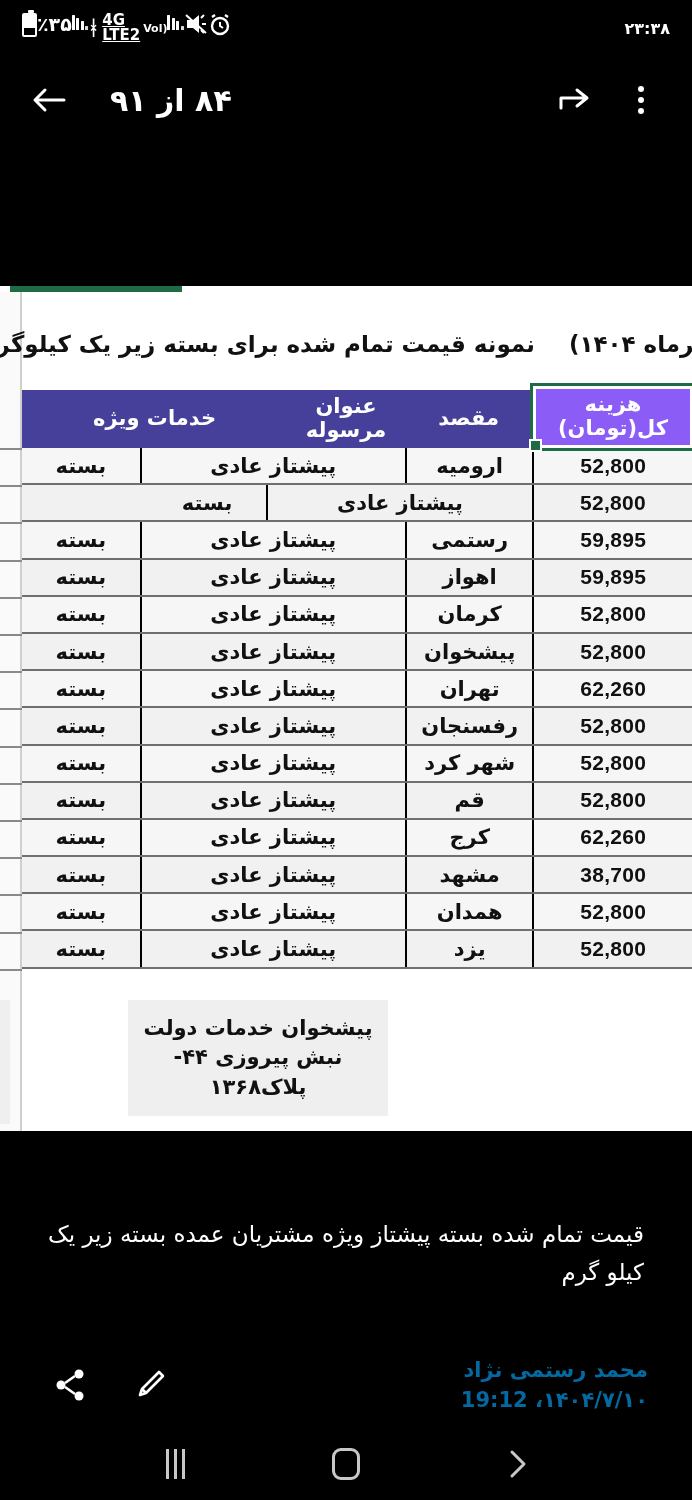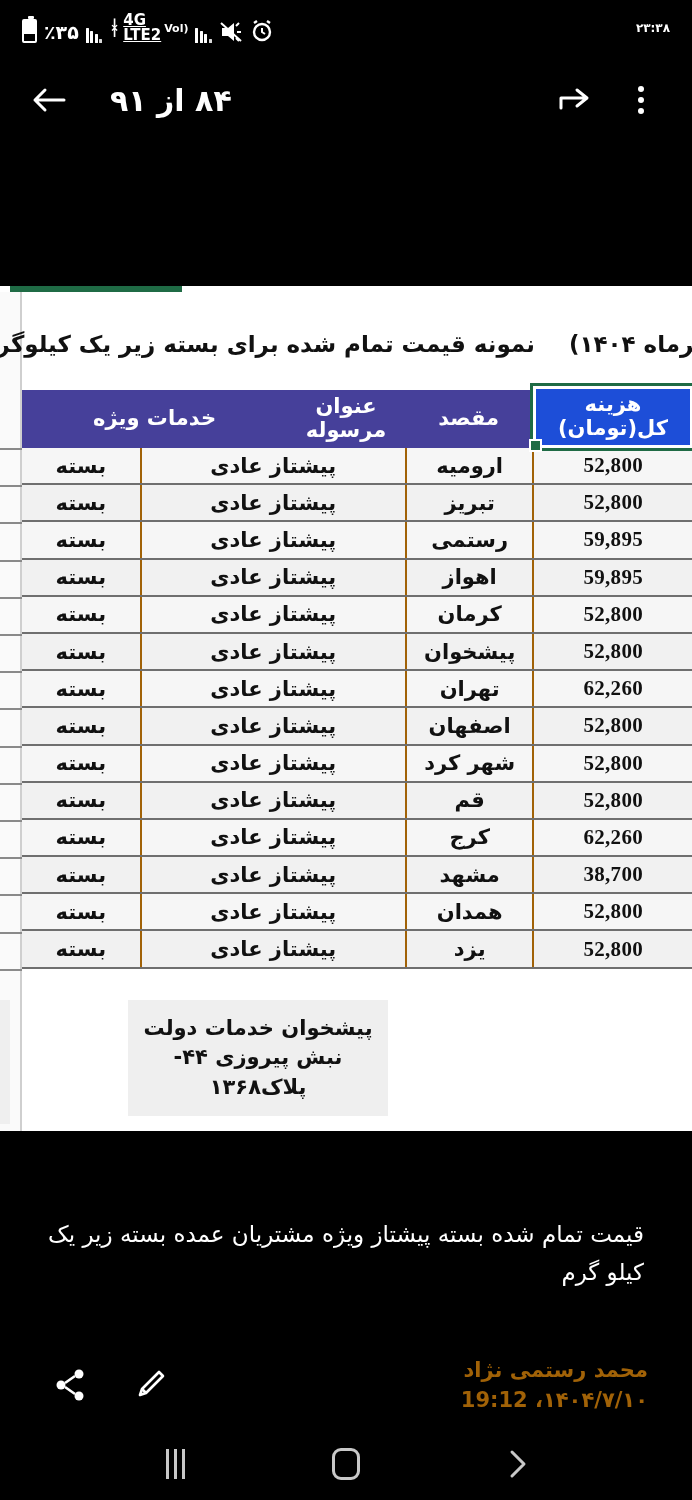--- a/index.html
+++ b/index.html
@@ -10,21 +10,21 @@
     overflow: hidden;
   }
   .screen { position: relative; width: 692px; height: 1500px; background: #000; }
 
   
   .statusbar {
     position: absolute; top: 0; left: 0; width: 692px; height: 56px;
     display: flex; align-items: center; direction: ltr;
     padding: 0 22px; color: #fff;
   }
-  .sb-left { display: flex; align-items: flex-end; gap: 7px; }
+  .sb-left { display: flex; align-items: flex-start; }
   .sb-right { margin-left: auto; display: flex; align-items: center; }
   .battery {
     width: 15px; height: 24px; border: 2px solid #fff; border-radius: 2px;
     position: relative; background: linear-gradient(to top, #000 0 35%, #fff 35% 100%);
   }
   .battery::before {
     content: ""; position: absolute; top: -5px; left: 3.5px;
     width: 6px; height: 3px; background: #fff; border-radius: 1px;
   }
   .batt-pct { font-size: 19px; font-weight: 600; letter-spacing: .5px; }
@@ -32,21 +32,21 @@
   .bars i { display: block; width: 3px; background: #fff; border-radius: .5px; }
   .bars i:nth-child(1) { height: 15px; }
   .bars i:nth-child(2) { height: 12px; }
   .bars i:nth-child(3) { height: 9px; }
   .bars i:nth-child(4) { height: 4px; opacity: .85; }
   .net { display: flex; align-items: center; gap: 3px; }
   .net-arrows { display: flex; flex-direction: column; line-height: .72; font-size: 13px; font-weight: 700; }
   .net-txt { display: flex; flex-direction: column; line-height: 1.02; font-size: 15px; font-weight: 700; text-decoration: underline; }
   .volte { font-size: 11px; font-weight: 700; }
   .sb-icon { display: inline-flex; align-items: center; }
-  .sb-time { font-size: 12px; font-weight: 600; letter-spacing: .5px; }
+  .sb-time { font-size: 16px; font-weight: 600; letter-spacing: .5px; }
 
   
   .appbar {
     position: absolute; top: 56px; left: 0; width: 692px; height: 88px;
     display: flex; align-items: center; direction: ltr; padding: 0 26px; color: #fff; justify-content: center;
   }
   .appbar .back { width: 46px; height: 46px; display: flex; align-items: center; justify-content: center; }
   .appbar .title {
     font-size: 30px; font-weight: 700; margin-left: 38px; letter-spacing: .5px;
     direction: rtl;
@@ -86,36 +86,36 @@
   .hdr-cell { display: flex; align-items: center; justify-content: center; text-align: center; line-height: 1.12; }
   .c-title { width: 118px; }
   .c-serv  { width: 266px; }
   .c-dest  { width: 128px; }
   .c-cost  { width: 160px; position: relative; }
 
   .sel-cell {
     position: absolute; top: -4px; right: -1px; width: 160px; height: 62px;
     border: 3px solid #ffffff; outline: 3px solid #1f6b45; box-sizing: border-box;
     display: flex; align-items: center; justify-content: center;
-    background: #1d4ed8; z-index: 3; font-size: 21px; font-weight: 700; color: #fff;
+    background: #8b5cf6; z-index: 3; font-size: 21px; font-weight: 700; color: #fff;
   }
   .sel-handle {
     position: absolute; left: -7px; bottom: -7px; width: 13px; height: 13px;
     background: #1f6b45; border: 2px solid #fff; z-index: 4;
   }
 
   .body-row {
     display: flex; direction: rtl; height: 37.2px; align-items: stretch;
     border-bottom: 2px solid #6f6f6f; background: #f1f1f1;
     font-size: 21px; font-weight: 700; color: #111;
   }
   .body-row:nth-child(odd) { background: #f6f6f6; }
-  .body-cell { display: flex; align-items: center; justify-content: center; border-left: 2px solid #a16207; }
+  .body-cell { display: flex; align-items: center; justify-content: center; border-left: 2px solid #000000; }
   .body-cell:last-child { border-left: none; }
-  .cell-cost { direction: ltr; font-family: Liberation Serif, serif; letter-spacing: .3px; }
+  .cell-cost { direction: ltr; font-family: Liberation Sans, sans-serif; letter-spacing: .3px; }
 
   .foot {
     position: absolute; top: 700px; left: 22px; right: 14px; height: 139px;
     direction: rtl;
   }
   .foot-addr {
     position: absolute; top: 8px; right: 290px; width: 260px; padding: 14px 10px;
     background: #efefef; text-align: center; font-size: 21px; font-weight: 700;
     color: #111; line-height: 1.4;
   }
@@ -126,21 +126,21 @@
   }
   .left-edge { position: absolute; top: 0; left: 0; width: 4px; height: 839px; background: #cfcfcf; }
 
   
   .caption {
     position: absolute; top: 1216px; left: 0; width: 692px; padding: 0 48px;
     color: #fff; font-size: 23px; line-height: 1.65; text-align: right; direction: rtl;
   }
   .meta {
     position: absolute; top: 1348px; left: 0; width: 692px; height: 74px;
-    display: flex; align-items: center; direction: rtl; padding: 0 44px; color: #a16207;
+    display: flex; align-items: center; direction: rtl; padding: 0 44px; color: #0369a1;
   }
   .meta-text { display: flex; flex-direction: column; gap: 3px; font-size: 21px; font-weight: 700; line-height: 1.25; }
   .meta-date { direction: rtl; }
   .meta-sp { flex: 1; }
   .meta-act { width: 52px; height: 52px; display: flex; align-items: center; justify-content: center; margin-right: 26px; }
 
   
   .navbar {
     position: absolute; bottom: 0; left: 0; width: 692px; height: 72px;
     display: flex; align-items: center; justify-content: space-around; direction: ltr;
@@ -271,21 +271,20 @@
         </div>
         <div id="rows-host">
             <div class="body-row">
               <div class="body-cell c-cost cell-cost">52,800</div>
               <div class="body-cell c-dest">ارومیه</div>
               <div class="body-cell c-serv">پیشتاز عادی</div>
               <div class="body-cell c-title">بسته</div>
             </div>
             <div class="body-row">
               <div class="body-cell c-cost cell-cost">52,800</div>
-              <div class="body-cell c-dest">تبریز</div>
               <div class="body-cell c-serv">پیشتاز عادی</div>
               <div class="body-cell c-title">بسته</div>
             </div>
             <div class="body-row">
               <div class="body-cell c-cost cell-cost">59,895</div>
               <div class="body-cell c-dest">رستمی</div>
               <div class="body-cell c-serv">پیشتاز عادی</div>
               <div class="body-cell c-title">بسته</div>
             </div>
             <div class="body-row">
@@ -307,21 +306,21 @@
               <div class="body-cell c-title">بسته</div>
             </div>
             <div class="body-row">
               <div class="body-cell c-cost cell-cost">62,260</div>
               <div class="body-cell c-dest">تهران</div>
               <div class="body-cell c-serv">پیشتاز عادی</div>
               <div class="body-cell c-title">بسته</div>
             </div>
             <div class="body-row">
               <div class="body-cell c-cost cell-cost">52,800</div>
-              <div class="body-cell c-dest">اصفهان</div>
+              <div class="body-cell c-dest">رفسنجان</div>
               <div class="body-cell c-serv">پیشتاز عادی</div>
               <div class="body-cell c-title">بسته</div>
             </div>
             <div class="body-row">
               <div class="body-cell c-cost cell-cost">52,800</div>
               <div class="body-cell c-dest">شهر کرد</div>
               <div class="body-cell c-serv">پیشتاز عادی</div>
               <div class="body-cell c-title">بسته</div>
             </div>
             <div class="body-row">

